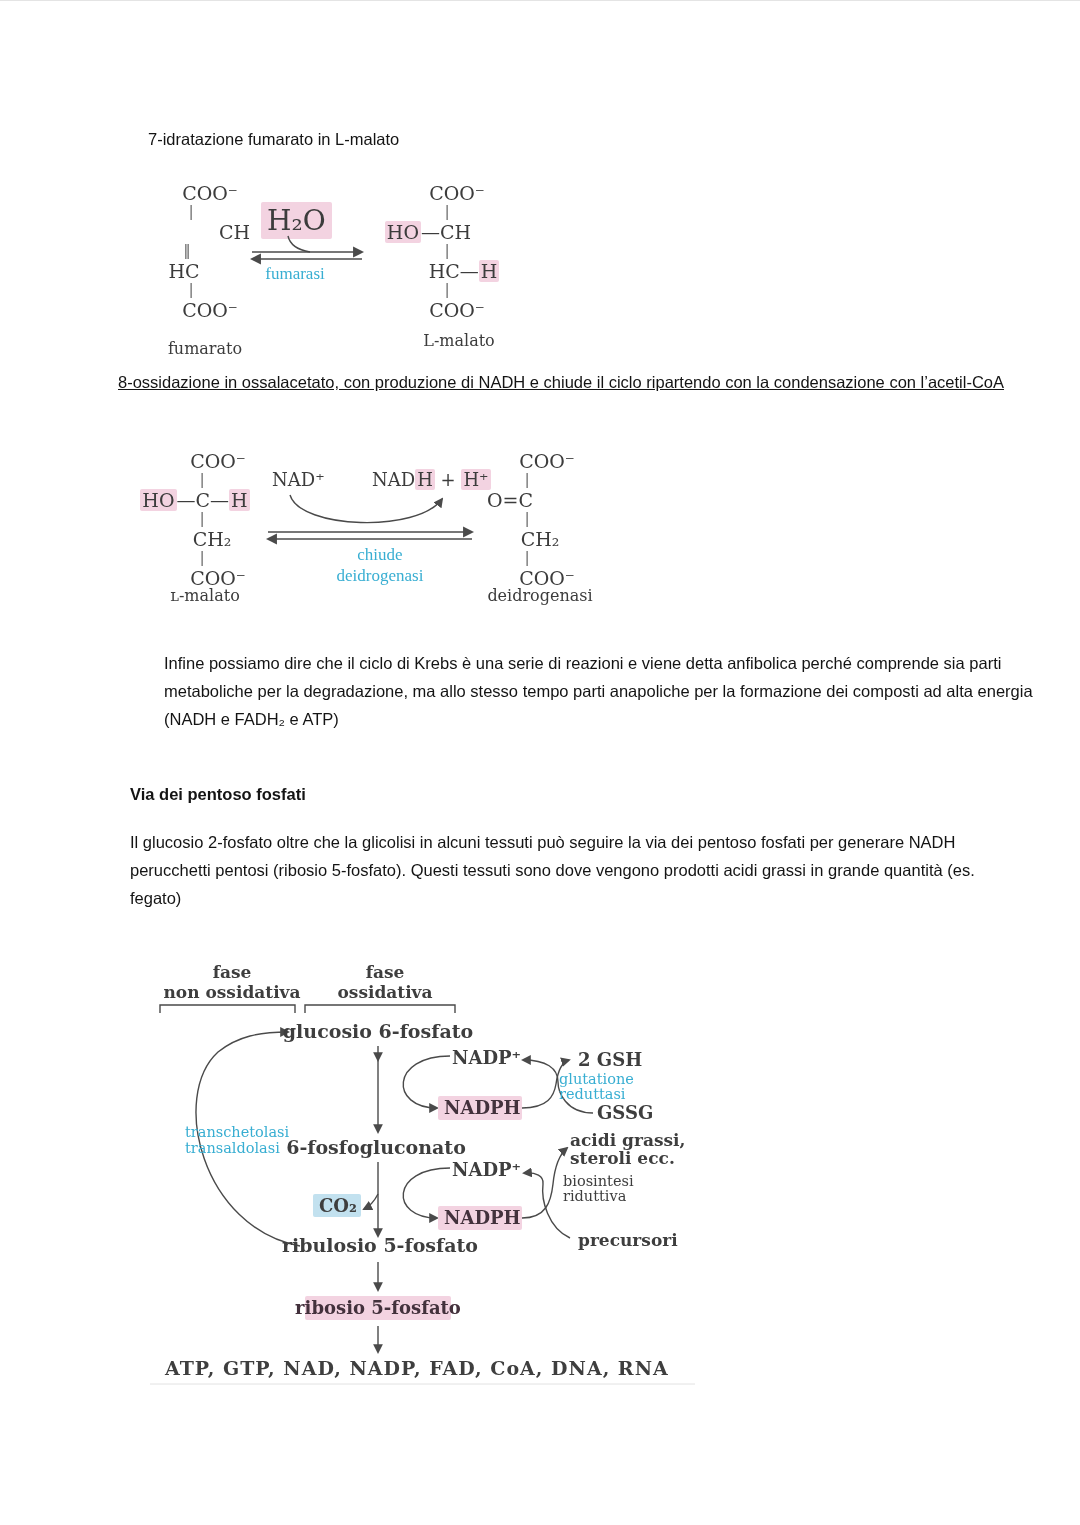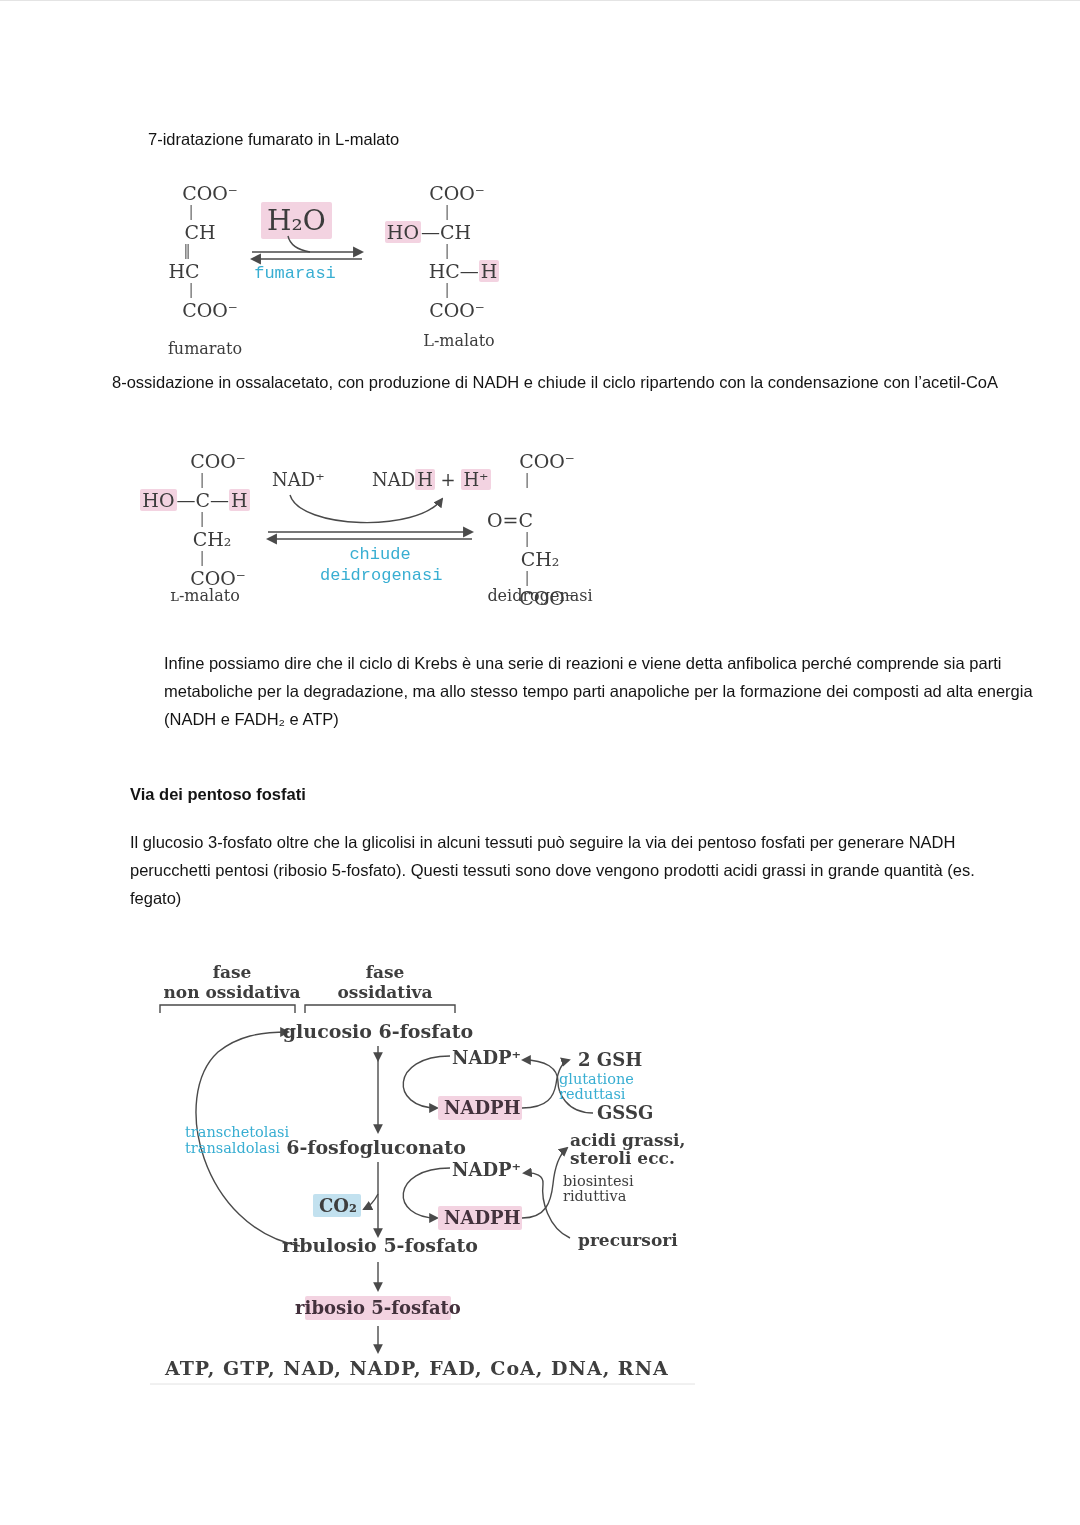--- a/index.html
+++ b/index.html
@@ -10,25 +10,25 @@
   .bold{font-weight:bold;}
 
   
   .chem{font-family:"DejaVu Serif",serif;color:#3c3c3c;text-align:center;}
   .chem-line{white-space:nowrap;}
   .chem-line.atom{height:24px;line-height:24px;font-size:19px;}
   .chem-line.bond{height:15px;line-height:13px;font-size:14px;color:#555;}
   .chem-label{font-family:"DejaVu Serif",serif;font-size:16px;color:#3c3c3c;text-align:center;}
   .hl{background:var(--highlight_pink);padding:0 2px;border-radius:2px;}
   .chem-mid{font-family:"DejaVu Serif",serif;font-size:19px;color:#3c3c3c;white-space:nowrap;}
-  .enzyme{font-family:Liberation Mono, monospace;font-size:17px;color:var(--enzyme_cyan);text-align:center;line-height:21px;}
+  .enzyme{font-family:Liberation Serif, serif;font-size:17px;color:var(--enzyme_cyan);text-align:center;line-height:21px;}
 
   
   #struct-fumarato .chem-line:nth-child(2){transform:translateX(-19px);}
-  #struct-fumarato .chem-line:nth-child(3){transform:translateX(-10px);}
+  #struct-fumarato .chem-line:nth-child(3){transform:translateX(-10px);text-align:right;}
   #struct-fumarato .chem-line:nth-child(4){transform:translateX(-23px);}
   #struct-fumarato .chem-line:nth-child(5){transform:translateX(-26px);}
   #struct-fumarato .chem-line:nth-child(6){transform:translateX(-19px);}
 
   #struct-lmalato1 .chem-line:nth-child(1){transform:translateX(12px);}
   #struct-lmalato1 .chem-line:nth-child(2){transform:translateX(2px);}
   #struct-lmalato1 .chem-line:nth-child(3){transform:translateX(-17px);}
   #struct-lmalato1 .chem-line:nth-child(4){transform:translateX(2px);}
   #struct-lmalato1 .chem-line:nth-child(5){transform:translateX(19px);}
   #struct-lmalato1 .chem-line:nth-child(6){transform:translateX(2px);}
@@ -37,21 +37,21 @@
   #struct-lmalato2 .chem-line:nth-child(1){transform:translateX(8px);}
   #struct-lmalato2 .chem-line:nth-child(2){transform:translateX(-8px);}
   #struct-lmalato2 .chem-line:nth-child(3){transform:translateX(-15px);}
   #struct-lmalato2 .chem-line:nth-child(4){transform:translateX(-8px);}
   #struct-lmalato2 .chem-line:nth-child(5){transform:translateX(2px);}
   #struct-lmalato2 .chem-line:nth-child(6){transform:translateX(-8px);}
   #struct-lmalato2 .chem-line:nth-child(7){transform:translateX(8px);}
 
   #struct-ossalacetato .chem-line:nth-child(1){transform:translateX(7px);}
   #struct-ossalacetato .chem-line:nth-child(2){transform:translateX(-13px);}
-  #struct-ossalacetato .chem-line:nth-child(3){transform:translateX(-30px);margin-top:20px;}
+  #struct-ossalacetato .chem-line:nth-child(3){transform:translateX(-30px);}
   #struct-ossalacetato .chem-line:nth-child(4){transform:translateX(-13px);}
   #struct-ossalacetato .chem-line:nth-child(6){transform:translateX(-13px);}
   #struct-ossalacetato .chem-line:nth-child(7){transform:translateX(7px);}
 
   
   svg text{font-family:"DejaVu Serif",serif;fill:#3e3e3e;}
   .t-phase{font-size:17px;font-weight:bold;}
   .t-mol{font-size:19px;font-weight:bold;}
   .t-co{font-size:18px;font-weight:bold;}
   .t-dark{fill:#43313c;}
@@ -99,21 +99,21 @@
       <div class="chem-line atom"><span>COO⁻</span></div>
       <div class="chem-line bond"><span>|</span></div>
       <div class="chem-line atom"><span class="hl">HO</span><span>—CH</span></div>
       <div class="chem-line bond"><span>|</span></div>
       <div class="chem-line atom"><span>HC—</span><span class="hl">H</span></div>
       <div class="chem-line bond"><span>|</span></div>
       <div class="chem-line atom"><span>COO⁻</span></div>
     </div>
   <div class="abs chem-label" style="left:399px;top:330px;width:120px;">L-malato</div>
 
-  <div class="abs body-text" style="left:112px;top:367px;width:900px;">8-ossidazione in ossalacetato, con produzione di NADH  e chiude il ciclo ripartendo con la condensazione con l’acetil-CoA</div>
+  <div class="abs body-text" style="left:118px;top:367px;width:900px;text-decoration:underline;">8-ossidazione in ossalacetato, con produzione di NADH  e chiude il ciclo ripartendo con la condensazione con l’acetil-CoA</div>
 
   <div id="struct-lmalato2" class="abs chem" style="left:155px;top:448px;width:110px;">
       <div class="chem-line atom"><span>COO⁻</span></div>
       <div class="chem-line bond"><span>|</span></div>
       <div class="chem-line atom"><span class="hl">HO</span><span>—C—</span><span class="hl">H</span></div>
       <div class="chem-line bond"><span>|</span></div>
       <div class="chem-line atom"><span>CH₂</span></div>
       <div class="chem-line bond"><span>|</span></div>
       <div class="chem-line atom"><span>COO⁻</span></div>
     </div>
@@ -145,21 +145,21 @@
       <div class="chem-line bond"><span>|</span></div>
       <div class="chem-line atom"><span>CH₂</span></div>
       <div class="chem-line bond"><span>|</span></div>
       <div class="chem-line atom"><span>COO⁻</span></div>
     </div>
   <div class="abs chem-label" style="left:485px;top:585px;width:110px;">deidrogenasi</div>
 
   <div class="abs body-text" style="left:130px;top:648px;width:880px;margin-left:34px;">Infine possiamo dire che il ciclo di Krebs è una serie di reazioni e viene detta anfibolica perché comprende sia parti metaboliche per la degradazione, ma allo stesso tempo parti anapoliche per la formazione dei composti ad alta energia (NADH e FADH₂ e ATP)</div>
 
   <div class="abs body-text bold" style="left:130px;top:779px;width:900px;">Via dei pentoso fosfati</div>
-  <div class="abs body-text" style="left:130px;top:827px;width:900px;">Il glucosio 3-fosfato oltre che la glicolisi in alcuni tessuti può seguire la via dei pentoso fosfati per generare NADH  perucchetti pentosi (ribosio 5-fosfato). Questi tessuti sono dove vengono prodotti acidi grassi in grande quantità (es. fegato)</div>
+  <div class="abs body-text" style="left:130px;top:827px;width:900px;">Il glucosio 2-fosfato oltre che la glicolisi in alcuni tessuti può seguire la via dei pentoso fosfati per generare NADH  perucchetti pentosi (ribosio 5-fosfato). Questi tessuti sono dove vengono prodotti acidi grassi in grande quantità (es. fegato)</div>
 
   <svg class="abs" style="left:150px;top:955px;" width="545" height="432" viewBox="0 0 545 432">
     <defs>
       <marker id="ah3" viewBox="0 0 10 10" refX="8" refY="5" markerWidth="7" markerHeight="7" orient="auto">
         <path d="M0,0 L10,5 L0,10 z" fill="#4a4a4a"></path>
       </marker>
     </defs>
 
     <text class="t-phase" x="82" y="22" text-anchor="middle">fase</text>
     <text class="t-phase" x="82" y="42" text-anchor="middle">non ossidativa</text>

